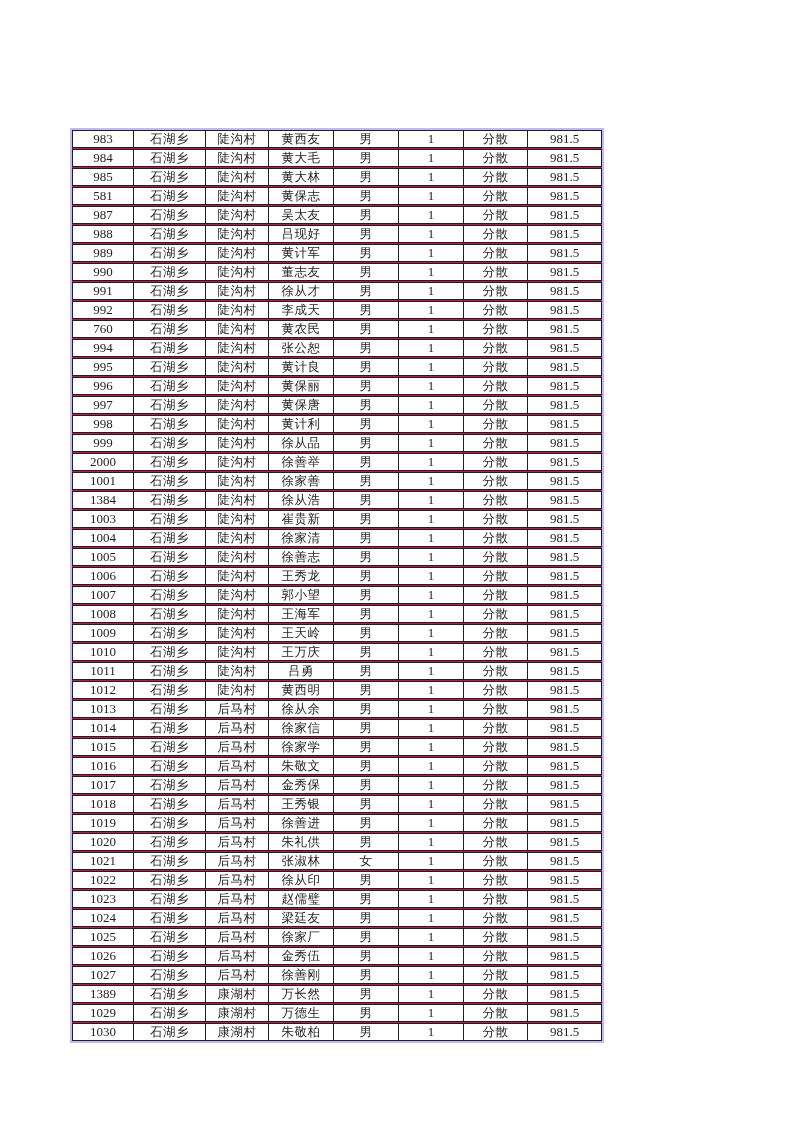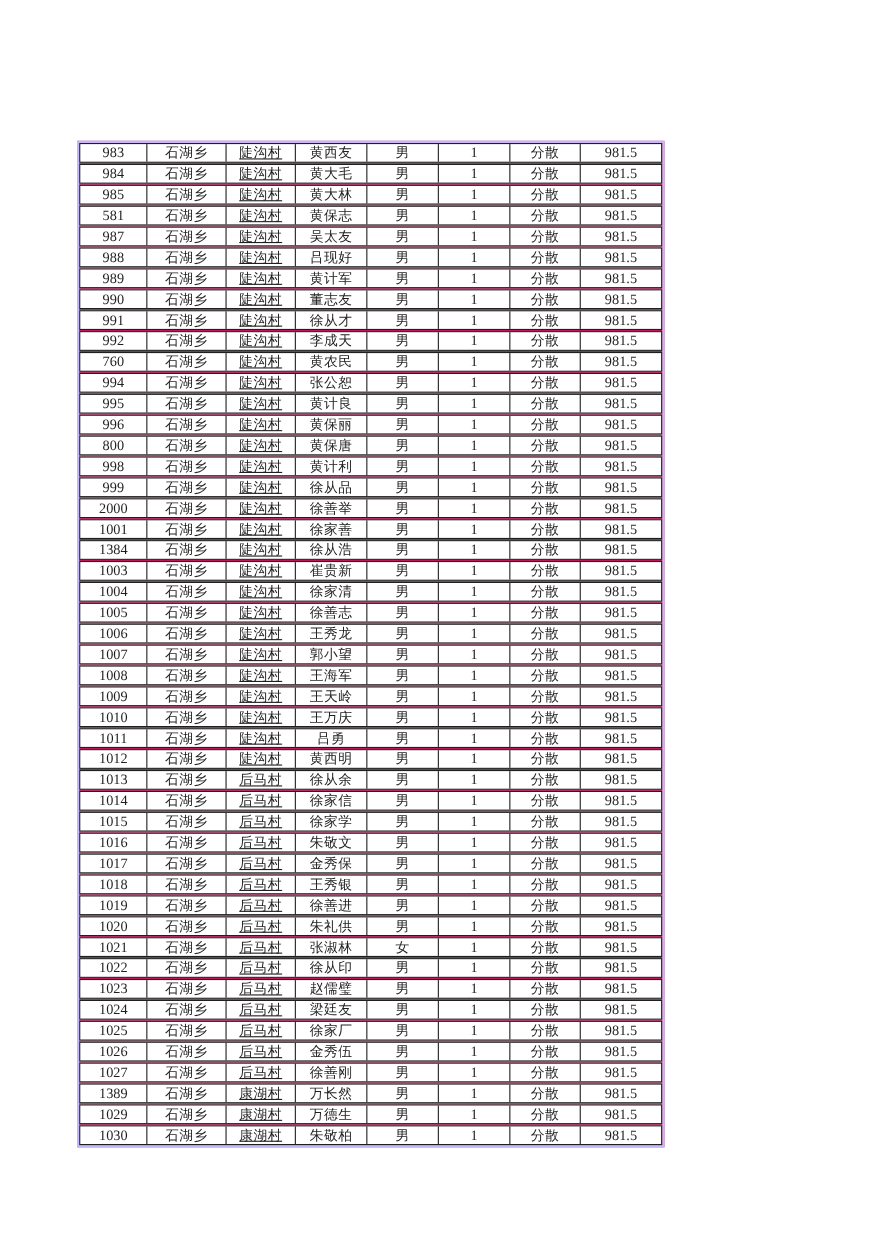--- a/index.html
+++ b/index.html
@@ -36,21 +36,21 @@
     line-height: 16px;
     border-right: 1px solid #1f1f1f;
     overflow: hidden;
     white-space: nowrap;
     letter-spacing: 0.5px;
   }
   .cell.num { letter-spacing: 0px; font-size: 13px; }
   .cell:last-child { border-right: none; }
   .c0 { width: 60px; }
   .c1 { width: 71px; }
-  .c2 { width: 62px; text-decoration: underline; }
+  .c2 { width: 62px; }
   .c3 { width: 64px; }
   .c4 { width: 64px; }
   .c5 { width: 64px; }
   .c6 { width: 63px; }
   .c7 { width: 73px; text-align: center; }
 </style>
 </head>
 <body>
 
 <div class="table-wrap">
@@ -188,21 +188,21 @@
       <div class="cell c0 num">996</div>
       <div class="cell c1">石湖乡</div>
       <div class="cell c2">陡沟村</div>
       <div class="cell c3">黄保丽</div>
       <div class="cell c4">男</div>
       <div class="cell c5 num">1</div>
       <div class="cell c6">分散</div>
       <div class="cell c7 num">981.5</div>
     </div>
     <div class="row">
-      <div class="cell c0 num">800</div>
+      <div class="cell c0 num">997</div>
       <div class="cell c1">石湖乡</div>
       <div class="cell c2">陡沟村</div>
       <div class="cell c3">黄保唐</div>
       <div class="cell c4">男</div>
       <div class="cell c5 num">1</div>
       <div class="cell c6">分散</div>
       <div class="cell c7 num">981.5</div>
     </div>
     <div class="row">
       <div class="cell c0 num">998</div>

